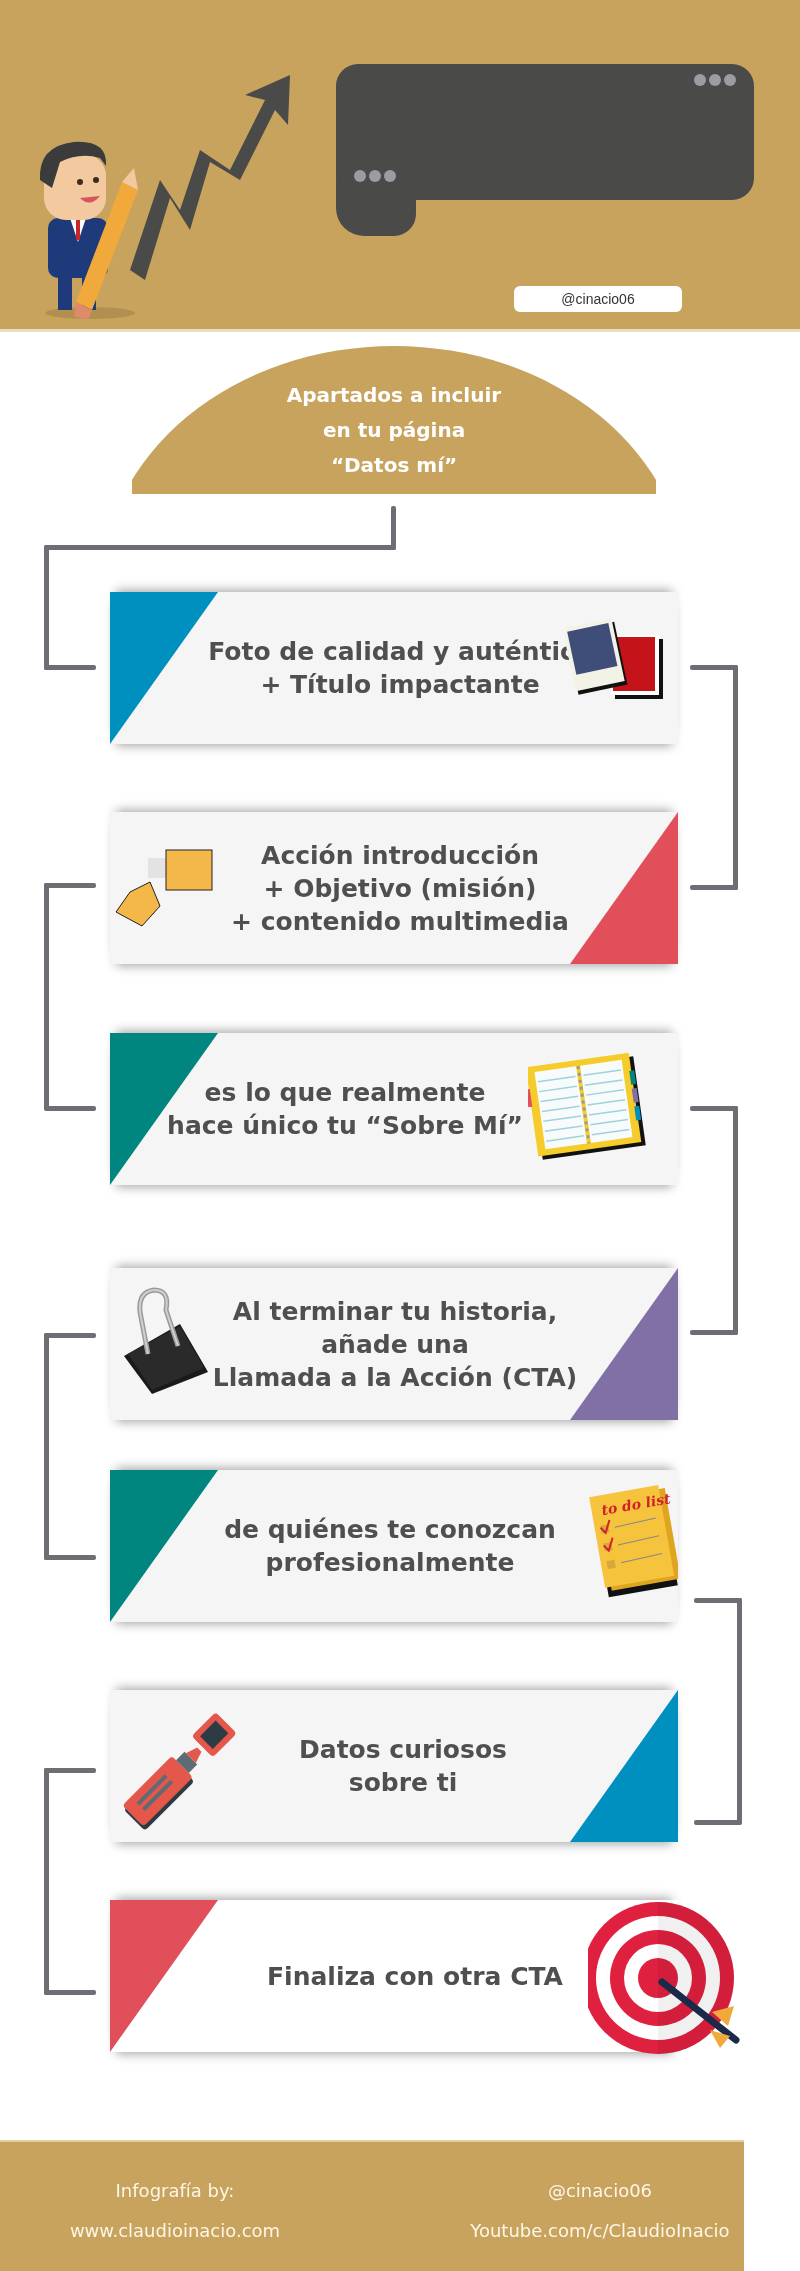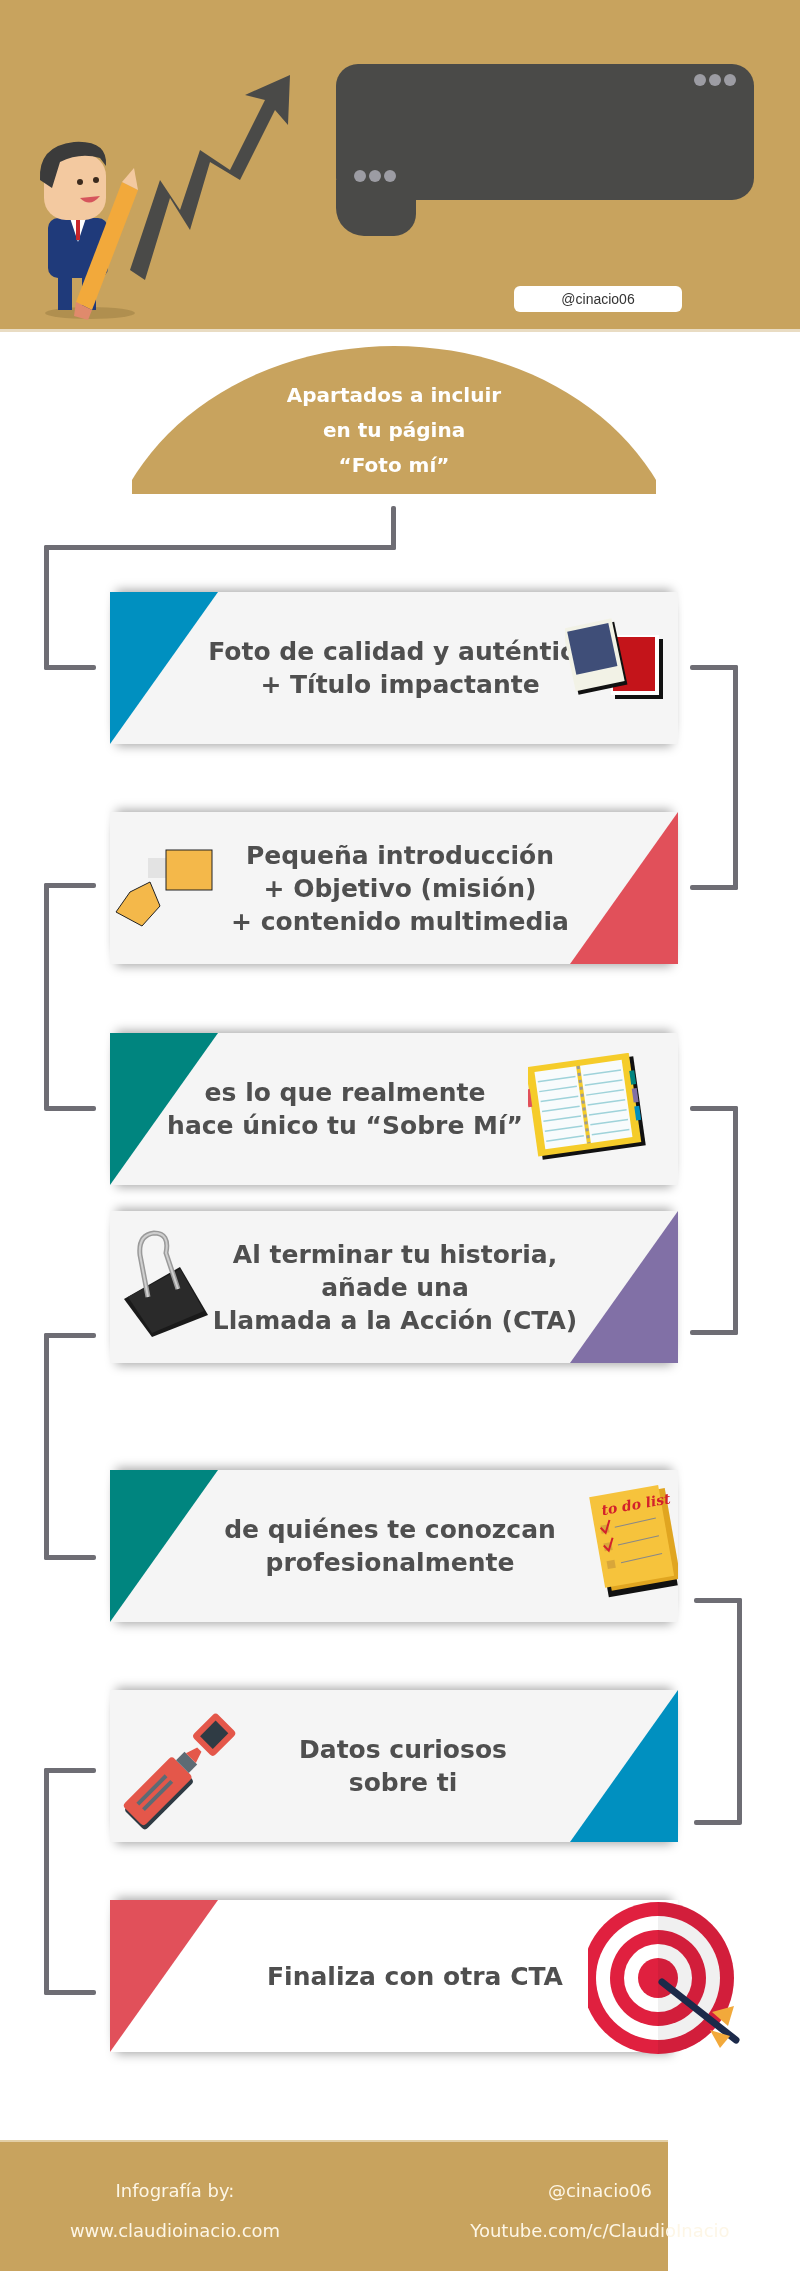--- a/index.html
+++ b/index.html
@@ -28,21 +28,21 @@
   
   .card { position: absolute; left: 110px; width: 568px; height: 152px; background: #f5f5f5; box-shadow: 0 -8px 10px -6px rgba(0,0,0,0.35), 0 8px 10px -6px rgba(0,0,0,0.35); overflow: hidden; }
   .card .tri { position: absolute; top: 0; width: 0; height: 0; }
   .card .tri.left { left: 0; border-top: 152px solid var(--c); border-right: 108px solid transparent; }
   .card .tri.right { right: 0; border-bottom: 152px solid var(--c); border-left: 108px solid transparent; }
   .card-text { position: absolute; top: 0; height: 152px; display: flex; align-items: center; justify-content: center; text-align: center; color: #4f4f4f; font-size: 25px; line-height: 33px; font-weight: bold; font-family: "DejaVu Sans", sans-serif; }
 
   .icon { position: absolute; }
 
   
-  .footer { position: absolute; left: 0; top: 2140px; width: 668px; height: 131px; background: #c8a35e; border-top: 2px solid #e3cfa6; }
+  .footer { position: absolute; left: 0; top: 2140px; width: 744px; height: 131px; background: #c8a35e; border-top: 2px solid #e3cfa6; }
   .footer .f { position: absolute; color: #fdf6e6; font-size: 18px; font-family: "DejaVu Sans", sans-serif; text-align: center; }
 </style>
 </head>
 <body>
 
 <div class="header">
   <svg class="icon" style="left:30px;top:70px" width="270" height="250" viewBox="0 0 270 250">
 
     <polygon points="100,200 130,110 150,140 170,80 200,100 235,30 215,25 260,5 258,55 245,40 210,110 180,92 160,160 140,128 115,210" fill="#4a4a48"></polygon>
 
@@ -80,21 +80,21 @@
   <div class="handle-badge">@cinacio06</div>
   <div class="bottom-line"></div>
 </div>
 
 <div class="dome">
     <div class="shape"></div>
   </div>
 <div class="dome-text">
   <div>Apartados a incluir</div>
   <div>en tu página</div>
-  <div>“Foto mí”</div>
+  <div>“Datos mí”</div>
 </div>
 
 <div>
   <div class="ln" style="left:391px;top:506px;width:5px;height:44px"></div>
   <div class="ln" style="left:44px;top:545px;width:352px;height:5px"></div>
   <div class="ln" style="left:44px;top:545px;width:5px;height:125px"></div>
   <div class="ln" style="left:44px;top:665px;width:52px;height:5px"></div>
 
   <div class="ln" style="left:690px;top:665px;width:48px;height:5px"></div>
   <div class="ln" style="left:733px;top:665px;width:5px;height:225px"></div>
@@ -138,21 +138,21 @@
       <rect x="4" y="6" width="50" height="64" fill="#f2f2e6"></rect>
       <rect x="8" y="10" width="42" height="44" fill="#3f4e78"></rect>
     </g>
   </svg>
 </div>
 
 <div class="card" style="top:812px;--c:#e1505a">
   <div class="tri right"></div>
   <div class="card-text" style="left:110px;width:360px">
     <div>
-        <div>Pequeña introducción</div>
+        <div>Acción introducción</div>
         <div>+ Objetivo (misión)</div>
         <div>+ contenido multimedia</div>
       </div>
   </div>
   <svg class="icon" style="left:2px;top:36px" width="120" height="90" viewBox="0 0 120 90">
     <rect x="36" y="10" width="20" height="20" fill="#e3e3e3"></rect>
     <rect x="54" y="2" width="46" height="40" fill="#f4b84a" stroke="#222" stroke-width="1"></rect>
     <polygon points="18,44 38,34 48,58 30,78 4,64" fill="#f4b84a" stroke="#222" stroke-width="1"></polygon>
   </svg>
 </div>
@@ -189,21 +189,21 @@
       </g>
       <line x1="56" y1="12" x2="56" y2="90" stroke="#999" stroke-width="3" stroke-dasharray="3,4"></line>
       <rect x="106" y="24" width="5" height="14" fill="#00857f"></rect>
       <rect x="106" y="42" width="5" height="14" fill="#8170a6"></rect>
       <rect x="106" y="60" width="5" height="14" fill="#0090c0"></rect>
       <rect x="1" y="28" width="4" height="18" fill="#e1505a"></rect>
     </g>
   </svg>
 </div>
 
-<div class="card" style="top:1211px;--c:#8170a6">
+<div class="card" style="top:1268px;--c:#8170a6">
   <div class="tri right"></div>
   <div class="card-text" style="left:100px;width:370px">
     <div>
         <div>Al terminar tu historia,</div>
         <div>añade una</div>
         <div>Llamada a la Acción (CTA)</div>
       </div>
   </div>
   <svg class="icon" style="left:8px;top:16px" width="100" height="110" viewBox="0 0 100 110">
     <polygon points="6,72 62,40 90,88 34,110" fill="#1a1a1a"></polygon>

